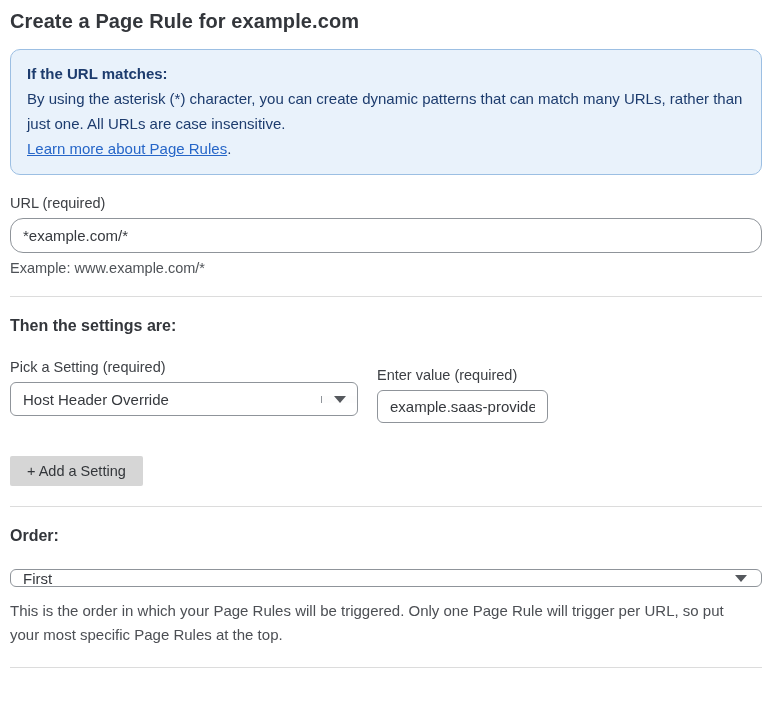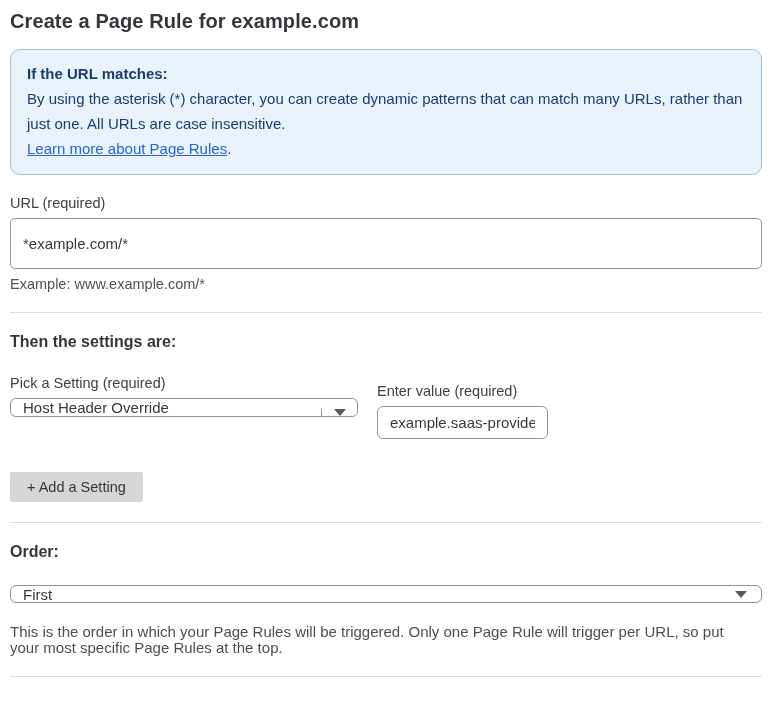--- a/index.html
+++ b/index.html
@@ -42,23 +42,23 @@
   .field-label {
     font-size: 14.5px;
     color: #3d4045;
     margin-bottom: 7px;
     display: block;
   }
 
   .text-input {
     display: block;
     width: 100%;
-    height: 51px;
+    height: 35px;
     border: 1px solid #8f949a;
-    border-radius: 5px;
+    border-radius: 13px;
     font-family: "Liberation Sans", sans-serif;
     font-size: 15px;
     color: #36393e;
     padding: 0 12px;
     background: #ffffff;
     outline: none;
   }
 
   .hint-text {
     font-size: 14.5px;
@@ -78,22 +78,22 @@
     color: #33363b;
     margin-bottom: 24px;
   }
 
   .settings-row { display: flex; align-items: flex-start; }
   .setting-col { width: 348px; }
   .value-col { margin-left: 19px; margin-top: 8px; width: 171px; }
 
   .select-box {
     display: flex;
-    align-items: flex-end;
-    height: 19px;
+    align-items: center;
+    height: 34px;
     border: 1px solid #8f949a;
     border-radius: 6px;
     background: #ffffff;
     cursor: pointer;
     overflow: hidden;
   }
   .select-box .select-value {
     flex: 1;
     display: flex;
     align-items: center;
@@ -154,23 +154,23 @@
     right: 14px;
     top: 50%;
     margin-top: -3px;
     border-left-width: 6px;
     border-right-width: 6px;
     border-top-width: 7px;
   }
 
   .help-text {
     font-size: 15px;
-    line-height: 16px;
+    line-height: 24px;
     color: #4c4f54;
-    margin-top: 21px;
+    margin-top: 12px;
     max-width: 740px;
   }
 </style>
 </head>
 <body>
 
 <div class="page">
 
   <h1 class="page-title">Create a Page Rule for example.com</h1>
 

